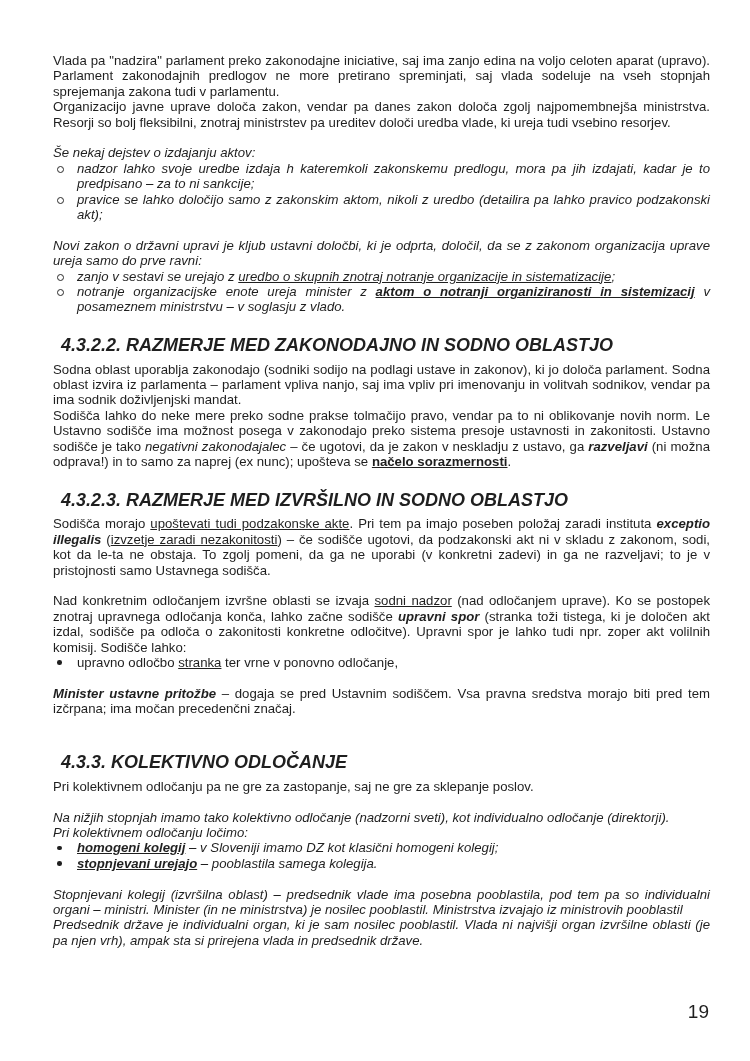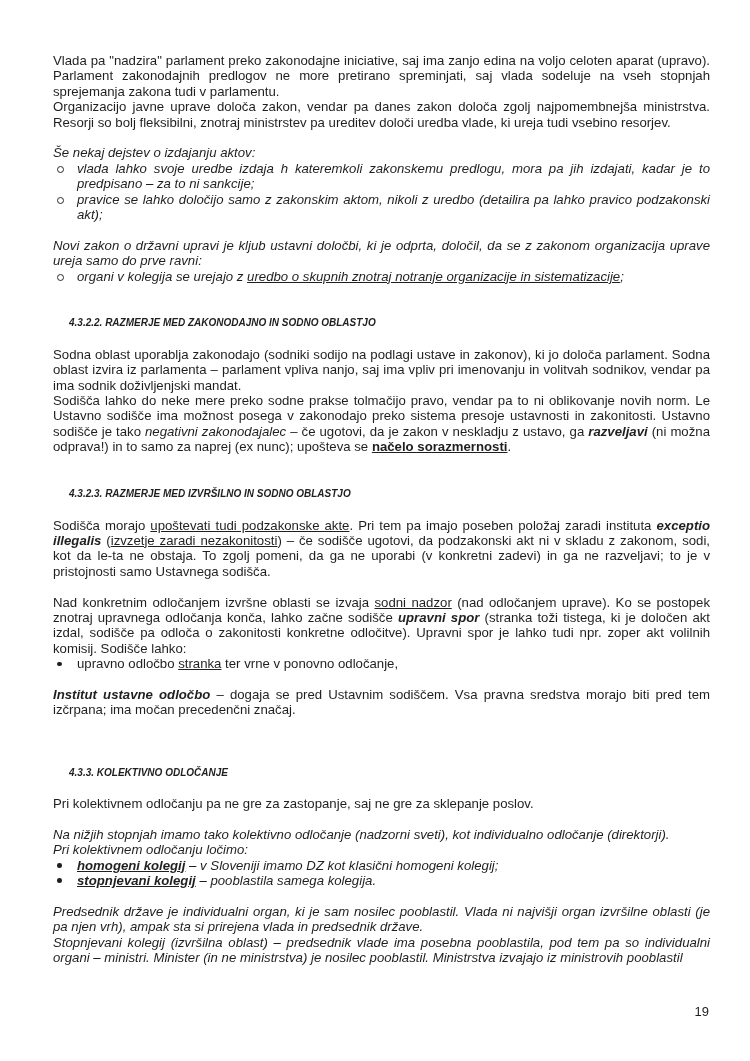--- a/index.html
+++ b/index.html
@@ -24,22 +24,22 @@
     top: 53px;
     left: 53px;
     width: 657px;
   }
   .doc-body p {
     margin: 0;
     text-align: justify;
   }
   .doc-body p.it { font-style: italic; }
   h2.sec-heading {
-    margin: 16px;
-    font-size: 10px;
+    margin: 8px;
+    font-size: 18px;
     line-height: 15.4px;
     font-weight: bold;
     font-style: italic;
     text-align: left;
   }
   ul.blist {
     margin: 0;
     padding: 0;
     list-style: none;
   }
@@ -71,65 +71,66 @@
     background: #1f1f1f;
   }
   .spacer { height: 15.4px; }
   .run-b { font-weight: bold; }
   .run-i { font-style: italic; }
   .run-u { text-decoration: underline; }
   .pagenum {
     position: absolute;
     right: 41px;
     bottom: 42px;
-    font-size: 13px;
+    font-size: 19px;
     color: #1f1f1f;
   }
 </style>
 </head>
 <body>
 
 <div class="page">
   <main class="doc-body">
       <p><span>Vlada pa "nadzira" parlament preko zakonodajne iniciative, saj ima zanjo edina na voljo celoten aparat (upravo). Parlament zakonodajnih predlogov ne more pretirano spreminjati, saj vlada sodeluje na vseh stopnjah sprejemanja zakona tudi v parlamentu.</span></p>
       <p><span>Organizacijo javne uprave določa zakon, vendar pa danes zakon določa zgolj najpomembnejša ministrstva. Resorji so bolj fleksibilni, znotraj ministrstev pa ureditev določi uredba vlade, ki ureja tudi vsebino resorjev.</span></p>
       <div class="spacer"></div>
       <p class="it"><span>Še nekaj dejstev o izdajanju aktov:</span></p>
       <ul class="blist it">
-        <li><span class="marker circle"></span><span>vlada lahko svoje uredbe izdaja h kateremkoli zakonskemu predlogu, mora pa jih izdajati, kadar je to predpisano – za to ni sankcije;</span></li>
+        <li><span class="marker circle"></span><span>nadzor lahko svoje uredbe izdaja h kateremkoli zakonskemu predlogu, mora pa jih izdajati, kadar je to predpisano – za to ni sankcije;</span></li>
         <li><span class="marker circle"></span><span>pravice se lahko določijo samo z zakonskim aktom, nikoli z uredbo (detailira pa lahko pravico podzakonski akt);</span></li>
       </ul>
       <div class="spacer"></div>
       <p class="it"><span>Novi zakon o državni upravi je kljub ustavni določbi, ki je odprta, določil, da se z zakonom organizacija uprave ureja samo do prve ravni:</span></p>
       <ul class="blist it">
-        <li><span class="marker circle"></span><span>organi v kolegija se urejajo z </span><span class="run-u">uredbo o skupnih znotraj notranje organizacije in sistematizacije</span><span>;</span></li>
+        <li><span class="marker circle"></span><span>zanjo v sestavi se urejajo z </span><span class="run-u">uredbo o skupnih znotraj notranje organizacije in sistematizacije</span><span>;</span></li>
+        <li><span class="marker circle"></span><span>notranje organizacijske enote ureja minister z </span><span class="run-b run-u">aktom o notranji organiziranosti in sistemizacij</span><span> v posameznem ministrstvu – v soglasju z vlado.</span></li>
       </ul>
       <div class="spacer"></div>
       <h2 class="sec-heading"><span>4.3.2.2. RAZMERJE MED ZAKONODAJNO IN SODNO OBLASTJO</span></h2>
       <p><span>Sodna oblast uporablja zakonodajo (sodniki sodijo na podlagi ustave in zakonov), ki jo določa parlament. Sodna oblast izvira iz parlamenta – parlament vpliva nanjo, saj ima vpliv pri imenovanju in volitvah sodnikov, vendar pa ima sodnik doživljenjski mandat.</span></p>
       <p><span>Sodišča lahko do neke mere preko sodne prakse tolmačijo pravo, vendar pa to ni oblikovanje novih norm. Le Ustavno sodišče ima možnost posega v zakonodajo preko sistema presoje ustavnosti in zakonitosti. Ustavno sodišče je tako </span><span class="run-i">negativni zakonodajalec</span><span> – če ugotovi, da je zakon v neskladju z ustavo, ga </span><span class="run-b run-i">razveljavi</span><span> (ni možna odprava!) in to samo za naprej (ex nunc); upošteva se </span><span class="run-b run-u">načelo sorazmernosti</span><span>.</span></p>
       <div class="spacer"></div>
       <h2 class="sec-heading"><span>4.3.2.3. RAZMERJE MED IZVRŠILNO IN SODNO OBLASTJO</span></h2>
       <p><span>Sodišča morajo </span><span class="run-u">upoštevati tudi podzakonske akte</span><span>. Pri tem pa imajo poseben položaj zaradi instituta </span><span class="run-b run-i">exceptio illegalis</span><span> (</span><span class="run-u">izvzetje zaradi nezakonitosti</span><span>) – če sodišče ugotovi, da podzakonski akt ni v skladu z zakonom, sodi, kot da le-ta ne obstaja. To zgolj pomeni, da ga ne uporabi (v konkretni zadevi) in ga ne razveljavi; to je v pristojnosti samo Ustavnega sodišča.</span></p>
       <div class="spacer"></div>
       <p><span>Nad konkretnim odločanjem izvršne oblasti se izvaja </span><span class="run-u">sodni nadzor</span><span> (nad odločanjem uprave). Ko se postopek znotraj upravnega odločanja konča, lahko začne sodišče </span><span class="run-b run-i">upravni spor</span><span> (stranka toži tistega, ki je določen akt izdal, sodišče pa odloča o zakonitosti konkretne odločitve). Upravni spor je lahko tudi npr. zoper akt volilnih komisij. Sodišče lahko:</span></p>
       <ul class="blist">
         <li><span class="marker disc"></span><span>upravno odločbo </span><span class="run-u">stranka</span><span> ter vrne v ponovno odločanje,</span></li>
       </ul>
       <div class="spacer"></div>
-      <p><span class="run-b run-i">Institut ustavne odločbo</span><span> – dogaja se pred Ustavnim sodiščem. Vsa pravna sredstva morajo biti pred tem izčrpana; ima močan precedenčni značaj.</span></p>
+      <p><span class="run-b run-i">Minister ustavne pritožbe</span><span> – dogaja se pred Ustavnim sodiščem. Vsa pravna sredstva morajo biti pred tem izčrpana; ima močan precedenčni značaj.</span></p>
       <div class="spacer"></div>
       <div class="spacer"></div>
       <h2 class="sec-heading"><span>4.3.3. KOLEKTIVNO ODLOČANJE</span></h2>
       <p><span>Pri kolektivnem odločanju pa ne gre za zastopanje, saj ne gre za sklepanje poslov.</span></p>
       <div class="spacer"></div>
       <p class="it"><span>Na nižjih stopnjah imamo tako kolektivno odločanje (nadzorni sveti), kot individualno odločanje (direktorji).</span></p>
       <p class="it"><span>Pri kolektivnem odločanju ločimo:</span></p>
       <ul class="blist it">
         <li><span class="marker disc"></span><span class="run-b run-u">homogeni kolegij</span><span> – v Sloveniji imamo DZ kot klasični homogeni kolegij;</span></li>
-        <li><span class="marker disc"></span><span class="run-b run-u">stopnjevani kolegij</span><span> – pooblastila samega kolegija.</span></li>
+        <li><span class="marker disc"></span><span class="run-b run-u">stopnjevani urejajo</span><span> – pooblastila samega kolegija.</span></li>
       </ul>
       <div class="spacer"></div>
+      <p class="it"><span>Stopnjevani kolegij (izvršilna oblast) – predsednik vlade ima posebna pooblastila, pod tem pa so individualni organi – ministri. Minister (in ne ministrstva) je nosilec pooblastil. Ministrstva izvajajo iz ministrovih pooblastil</span></p>
       <p class="it"><span>Predsednik države je individualni organ, ki je sam nosilec pooblastil. Vlada ni najvišji organ izvršilne oblasti (je pa njen vrh), ampak sta si prirejena vlada in predsednik države.</span></p>
-      <p class="it"><span>Stopnjevani kolegij (izvršilna oblast) – predsednik vlade ima posebna pooblastila, pod tem pa so individualni organi – ministri. Minister (in ne ministrstva) je nosilec pooblastil. Ministrstva izvajajo iz ministrovih pooblastil</span></p>
     </main>
   <div class="pagenum">19</div>
 </div>
 
 </body></html>

